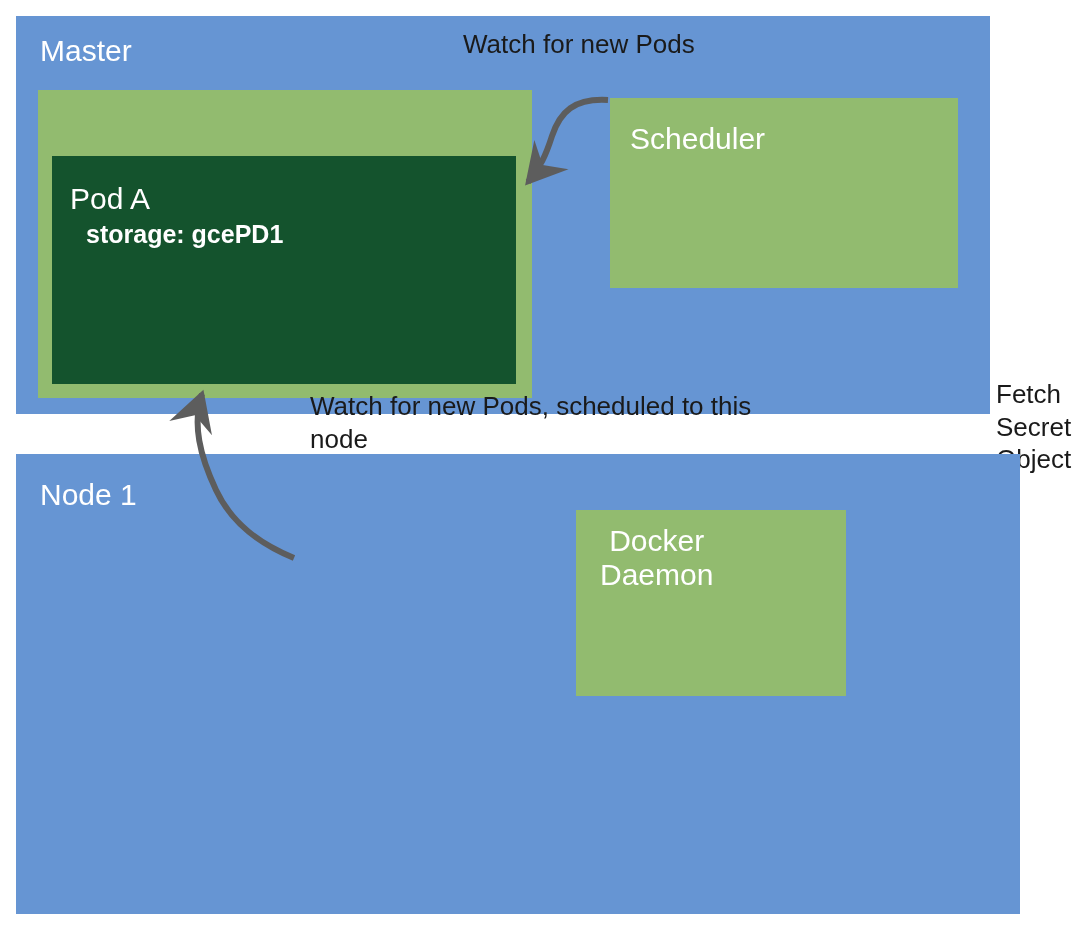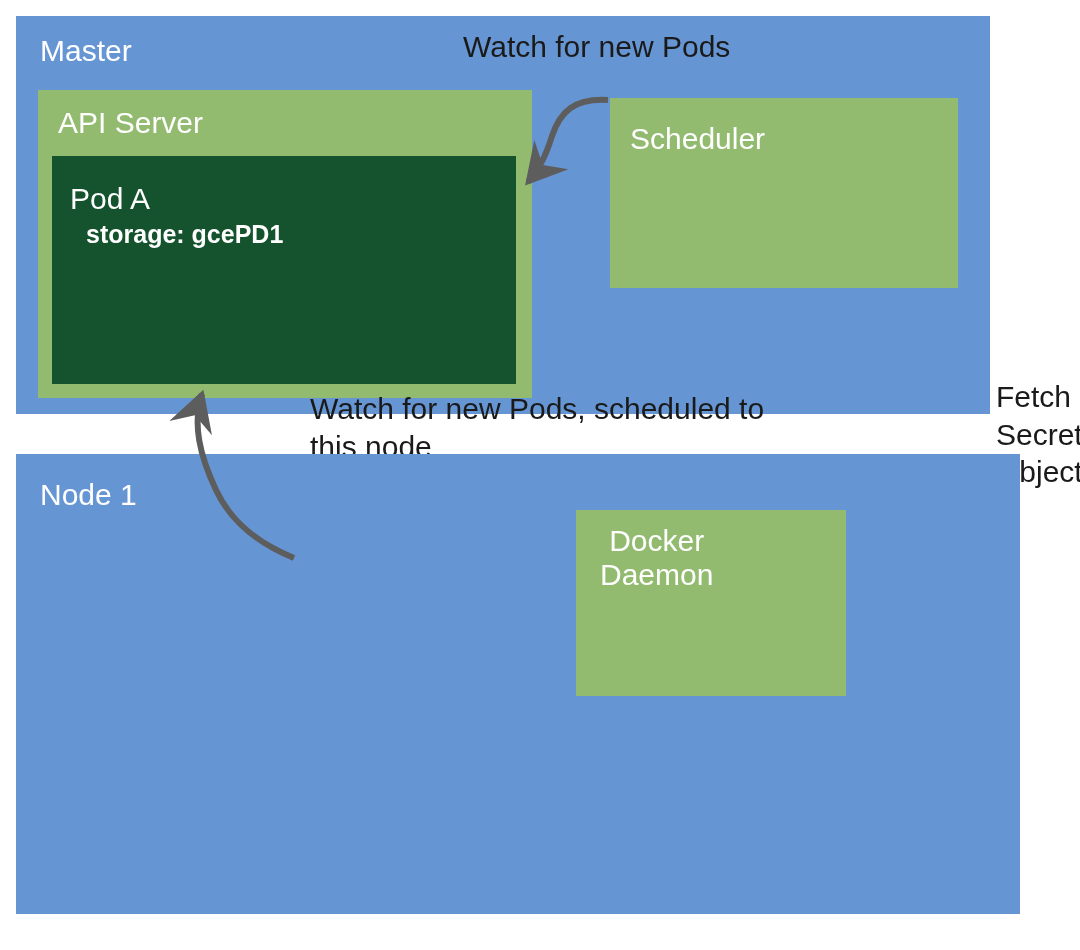--- a/index.html
+++ b/index.html
@@ -4,35 +4,34 @@
 <style>
   * { box-sizing: border-box; margin: 0; padding: 0; }
   html, body { width: 1080px; height: 950px; font-family: Arial, Helvetica, sans-serif; background: #fff; }
   .canvas { position: relative; width: 1080px; height: 950px; }
 
   .blue-box { position: absolute; background: #6695d3; }
   .green-box { position: absolute; background: #92bb6f; }
   .purple-box { position: absolute; background: #14532d; }
 
   .label-white { color: #ffffff; font-size: 30px; font-weight: 400; }
-  .label-black { color: #1a1a1a; font-size: 30px; font-weight: 400; line-height: 1.25; }
+  .label-black { color: #1a1a1a; font-size: 26px; font-weight: 400; line-height: 1.25; }
   .label-bold-white { color: #ffffff; font-size: 25px; font-weight: 700; }
 
   svg { position: absolute; overflow: visible; pointer-events: none; }
 </style>
 </head>
 <body>
 
 <div class="canvas">
 
   <div class="blue-box" style="left:16px; top:16px; width:974px; height:398px;text-decoration:underline;">
     <div class="label-white" style="position:absolute; left:24px; top:18px;">Master</div>
 
     <div class="green-box" style="left:22px; top:74px; width:494px; height:308px;">
-      <div class="label-white" style="position:absolute; left:20px; top:16px;">API Server</div>
 
       <div class="purple-box" style="left:14px; top:66px; width:464px; height:228px;">
         <div class="label-white" style="position:absolute; left:18px; top:26px;">Pod A</div>
         <div class="label-bold-white" style="position:absolute; left:34px; top:64px;">storage: gcePD1</div>
       </div>
     </div>
 
     <div class="green-box" style="left:594px; top:82px; width:348px; height:190px;">
       <div class="label-white" style="position:absolute; left:20px; top:24px;">Scheduler</div>
     </div>

